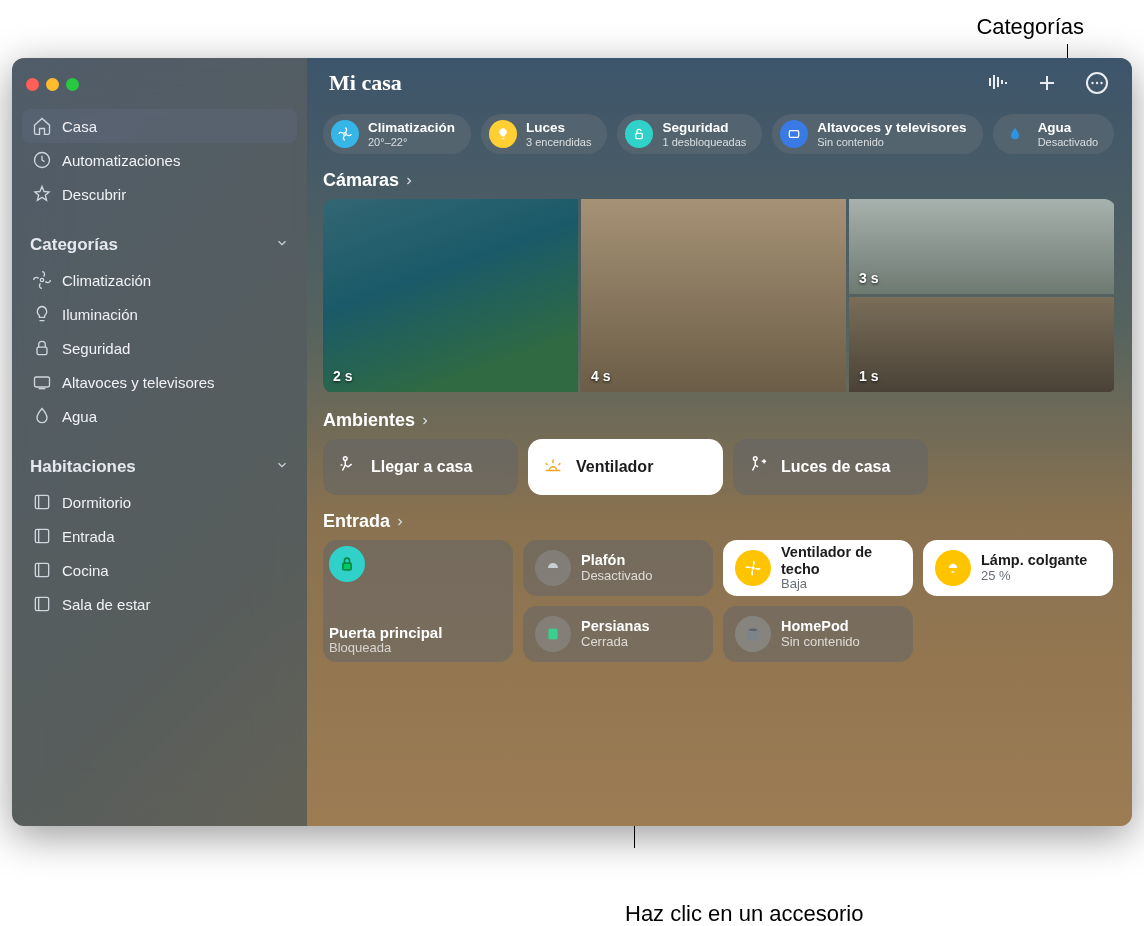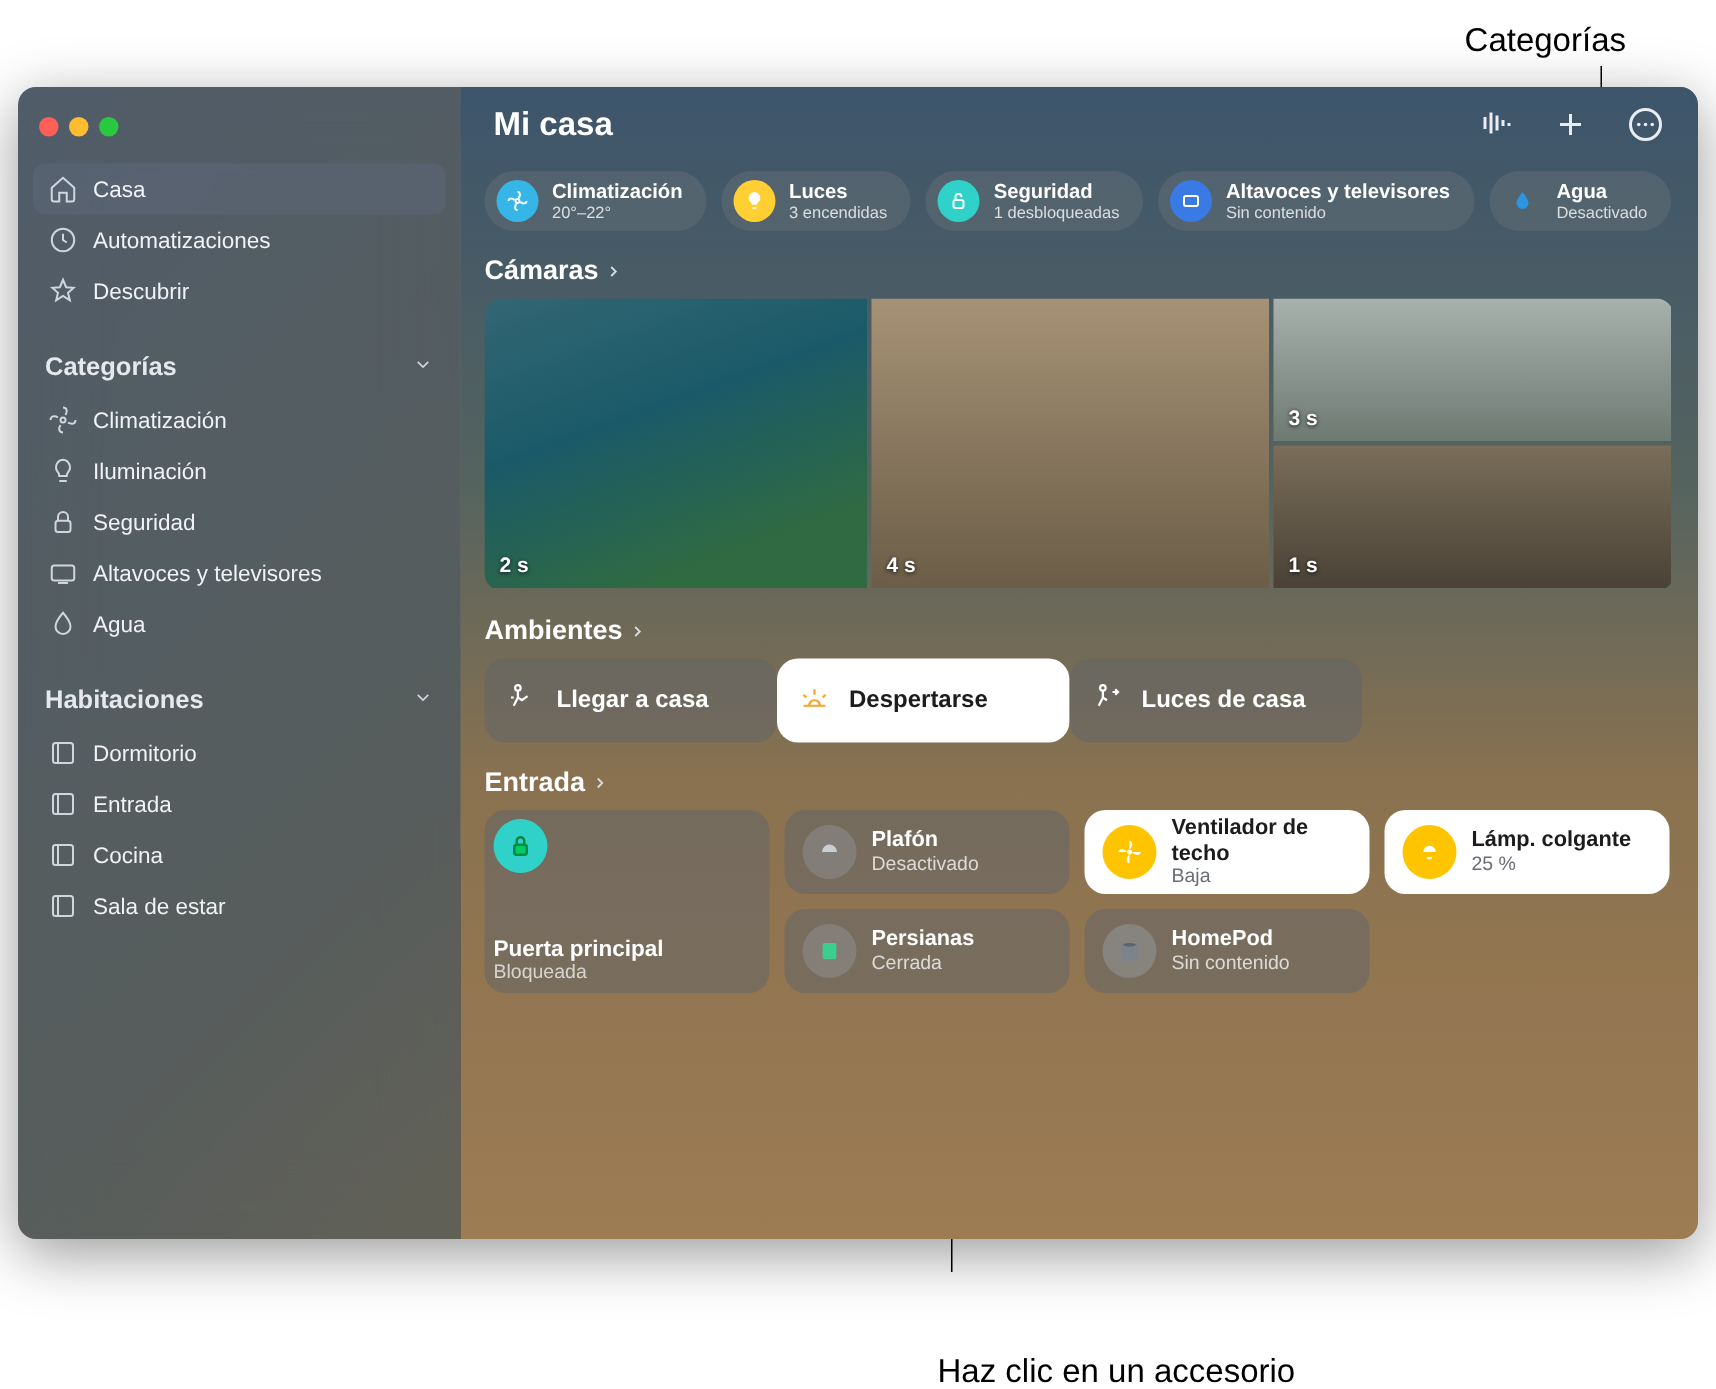--- a/index.html
+++ b/index.html
@@ -57,20 +57,21 @@
   .chev svg{width:14px;height:14px;stroke:#cfd6de;fill:none;stroke-width:2;}
 
   .main {
     flex:1; position:relative; overflow:hidden;
     background: linear-gradient(rgba(60,70,85,.25),rgba(60,70,85,.25)), linear-gradient(180deg,#3d5a73 0%,#5e6d62 35%,#a3804e 60%,#bd8e52 100%);
     color:#fff;
   }
   .topbar {
     display:flex; align-items:center; justify-content:space-between;
     padding: 12px 22px 8px;
+    font-family: Liberation Serif, serif;
   }
   .title { font-size:22px; font-weight:700; }
   .topicons { display:flex; gap:24px; align-items:center; }
   .ticon { width:26px;height:26px; cursor:pointer; display:flex;align-items:center;justify-content:center; }
   .ticon svg { width:24px;height:24px; stroke:#e9edf2; fill:none; stroke-width:2; }
 
   .chips { display:flex; gap:10px; padding: 10px 16px 2px; flex-wrap:wrap; }
   .chip {
     display:flex; align-items:center; gap:9px;
     background: rgba(100,110,120,.48);
@@ -99,21 +100,21 @@
   .cam { position:relative; background:#586a58;}
   .cam.pool{grid-row:1/3; background:linear-gradient(160deg,#336674 0%,#1a5a68 40%,#2f6a43 80%);}
   .cam.street{background:linear-gradient(#a7b1ad,#6d7a72);}
   .cam.bedroom{background:linear-gradient(#7a6e59,#4a4237);}
   .cam.living{grid-row:1/3;background:linear-gradient(#a69276,#6b5d47);}
   .cam-label{
     position:absolute;left:10px;bottom:8px;font-size:14px;font-weight:600;
     text-shadow:0 1px 3px rgba(0,0,0,.8);
   }
 
-  .scenes-row {display:flex; text-align:right;}
+  .scenes-row {display:flex; gap:10px;text-align:right;}
   .scene {
     flex:0 0 195px; height:56px; border-radius:14px;
     background:rgba(95,100,105,.5);
     display:flex; align-items:center; gap:12px; padding:0 14px;
     font-size:16px;font-weight:600; cursor:pointer;
   }
   .scene.active{ background:#fff; color:#1c1c1e; }
   .scene.active .sc-icon svg *{stroke:#f5a623;}
   .sc-icon svg{width:22px;height:22px;stroke:#fff;fill:none;stroke-width:1.6;}
   .scene.active .sc-icon svg{stroke:#f5a623;}
@@ -403,21 +404,21 @@
           <span class="sc-icon"><svg viewBox="0 0 24 24">
                 <circle cx="9" cy="5" r="2"></circle>
                 <path d="M9 7v5l-3 6M9 12l3 2 4-3M6 12h-2"></path>
               </svg></span>
           <span>Llegar a casa</span>
         </div>
         <div class="scene active">
           <span class="sc-icon"><svg viewBox="0 0 24 24" stroke="#f5a623">
                 <path d="M4 18h16M8 18a4 4 0 0 1 8 0M12 10V6M6 12l-2-2M18 12l2-2"></path>
               </svg></span>
-          <span>Despertarse</span>
+          <span>Ventilador</span>
         </div>
         <div class="scene">
           <span class="sc-icon"><svg viewBox="0 0 24 24">
                 <circle cx="9" cy="5" r="2"></circle>
                 <path d="M9 7v5l-3 6M9 12l3 2M16 8h4M18 6l2 2-2 2"></path>
               </svg></span>
           <span>Luces de casa</span>
         </div>
       </div>
     </div>

